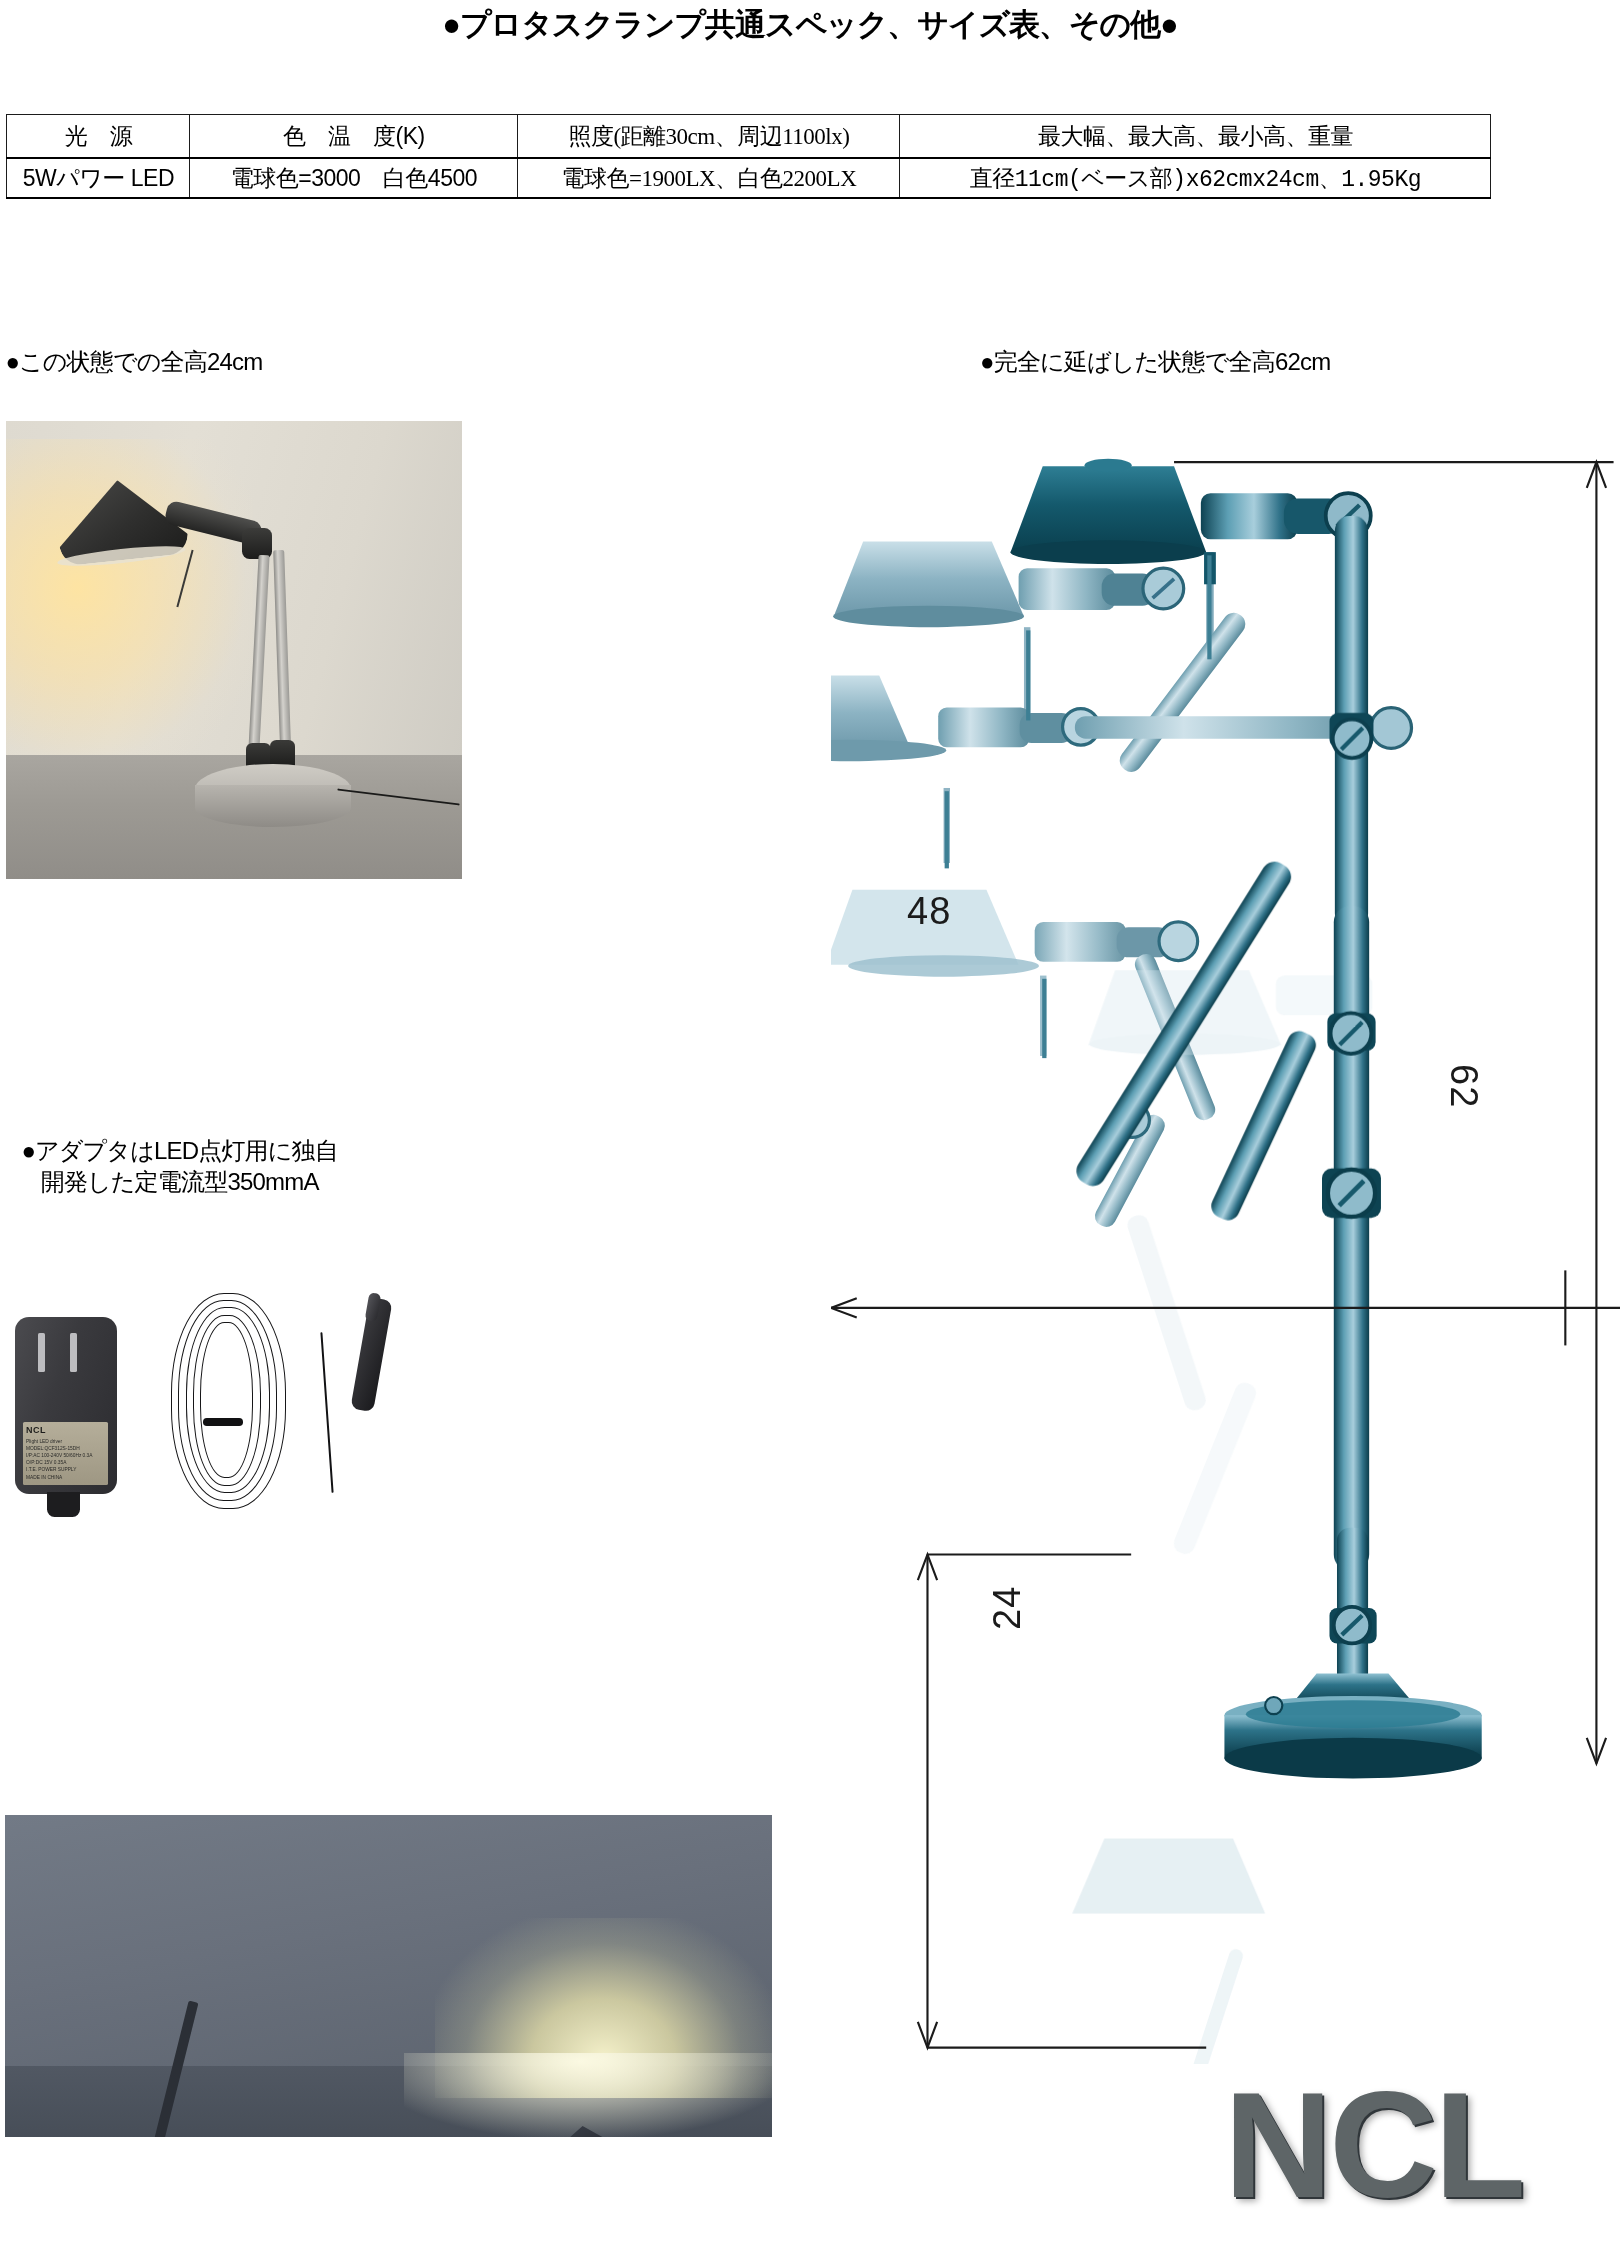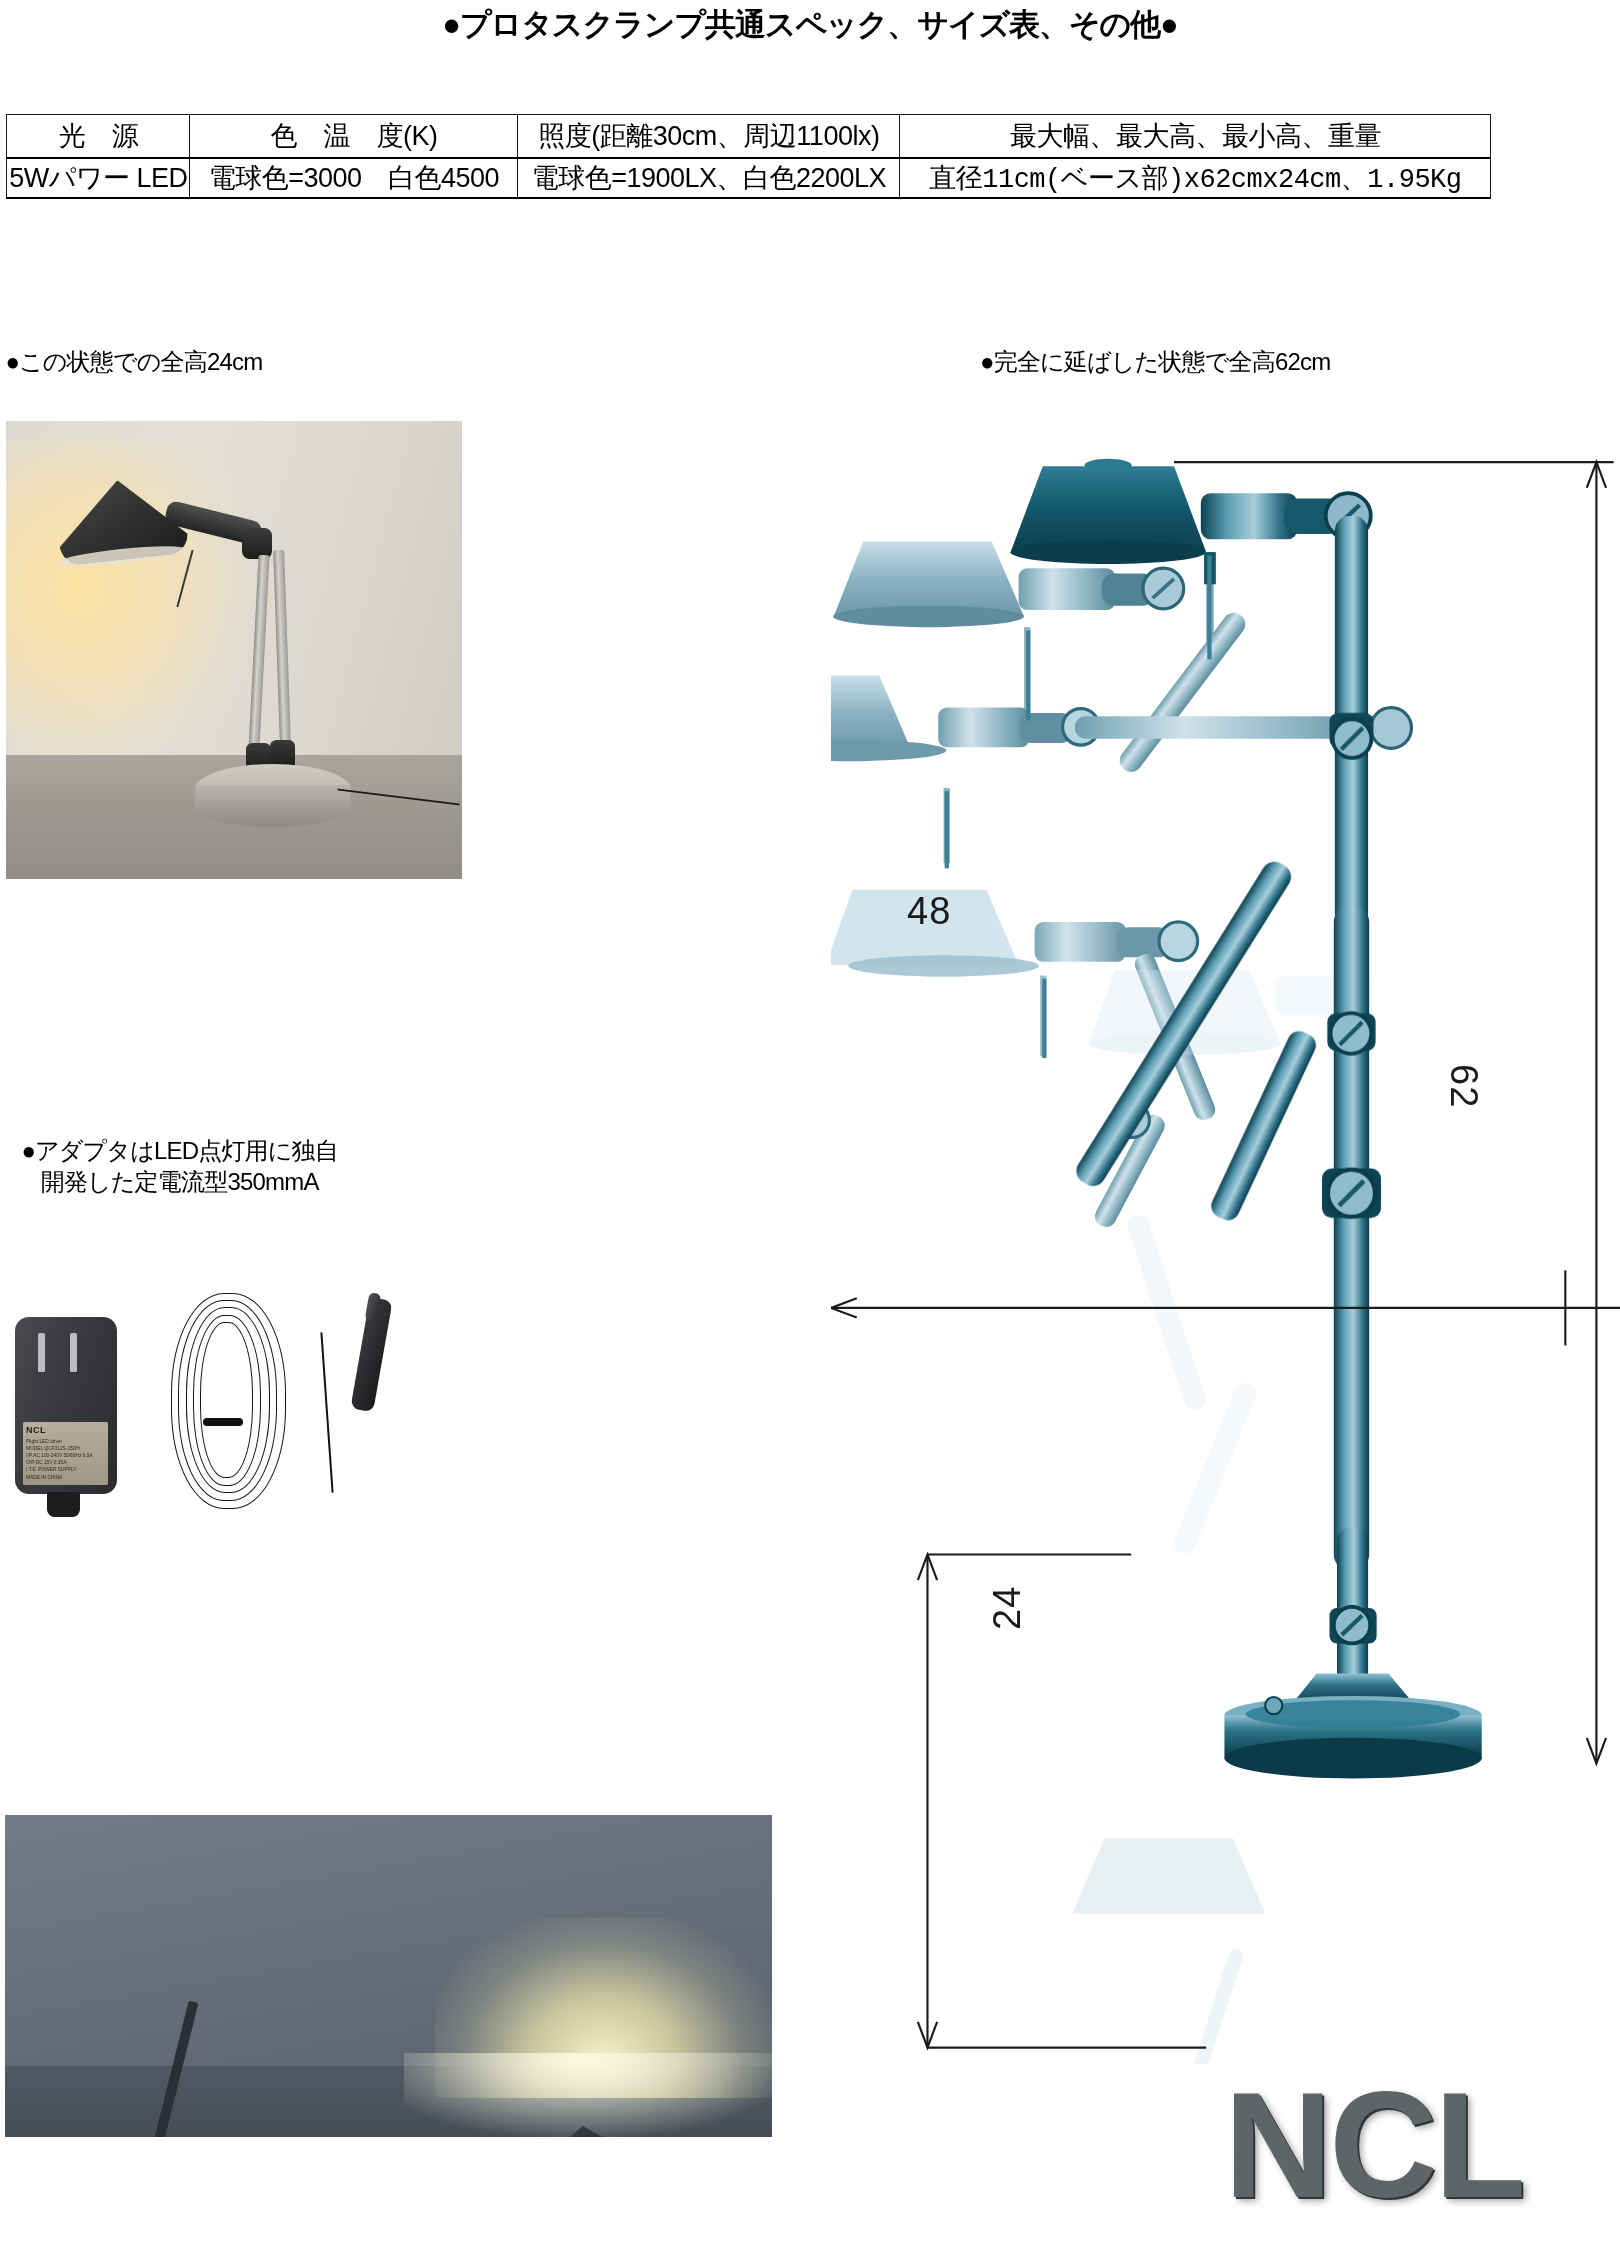--- a/index.html
+++ b/index.html
@@ -21,31 +21,31 @@
   
   #spec-table{
     position:absolute;left:6.4px;top:114px;width:1480px;
     border-collapse:collapse;
     table-layout:fixed;
   }
   #spec-table td{
     border:1.1px solid #1b1b1b;
     text-align:center;
     vertical-align:middle;
-    font-size:27px;
+    font-size:23px;
     letter-spacing:-0.5px;
     white-space:nowrap;
     padding:0;
   }
   #spec-table tr.head td{height:42px;border-bottom:2.7px solid #000;}
   #spec-table tr.body td{height:38px;}
   #spec-table tr.body{border-bottom:2.7px solid #000;}
   .c1{width:182px;}
   .c2{width:327px;}
-  .c3{width:381px;}
+  .c3{width:381px;font-family:Liberation Serif, serif;}
   .c4{width:590px;font-family:Liberation Mono, monospace;}
 
   
   .cap{
     position:absolute;
     font-size:24px;
     letter-spacing:-0.8px;
     line-height:1.28;
     white-space:pre;
     text-align:center;

